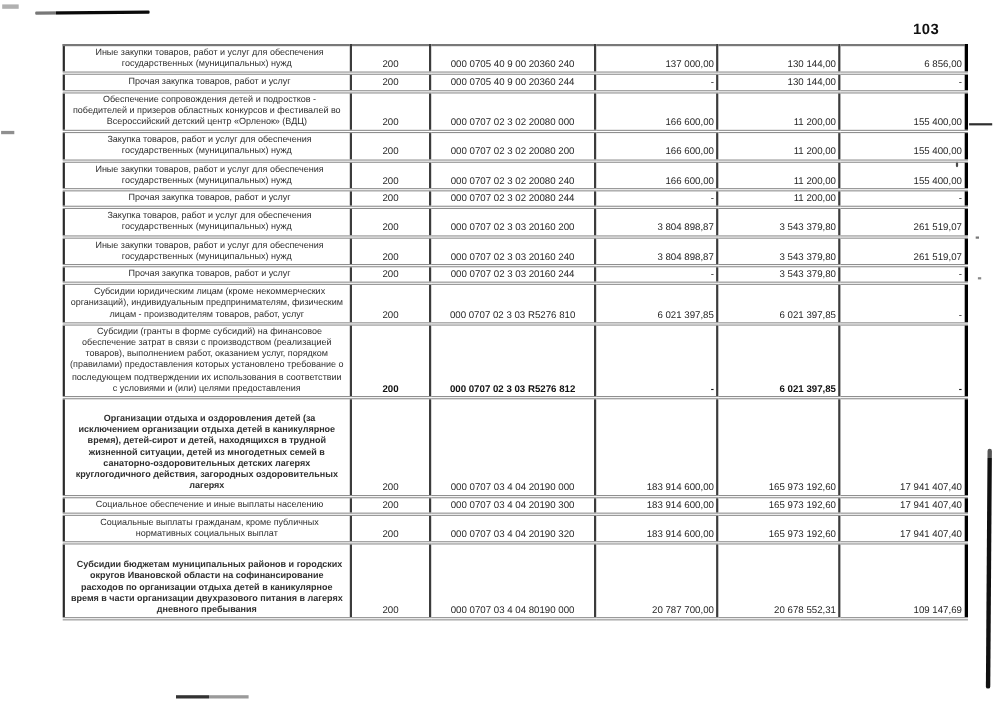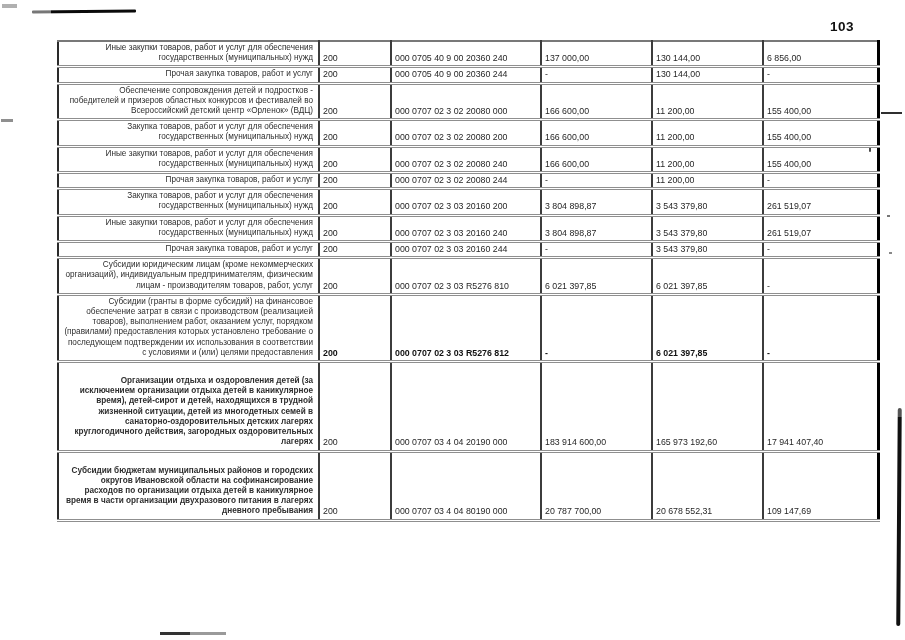--- a/index.html
+++ b/index.html
@@ -52,28 +52,28 @@
   td{
     border-left:2px solid #3c3c3c;
     border-bottom:3px double #8f8f8f;
     vertical-align:bottom;
     padding:1px 3px 2px 3px;
     overflow:hidden;
   }
   td:first-child{border-left:none;}
   tr{height:13px;}
   td.name{
-    font-size:8.2px;line-height:10.2px;text-align:right;
+    font-size:8.2px;line-height:10.2px;text-align:center;
     padding-left:4px;padding-right:5px;text-indent:5px;color:#2e2e2e;
   }
   td.num{
     font-size:8.8px;line-height:10.2px;white-space:nowrap;color:#262626;
   }
-  td.center{}
-  td.right{text-align:left;padding-right:20px;}
+  td.center{text-align:center;}
+  td.right{text-align:right;padding-right:2px;}
   tr.bold-row td.num{font-weight:700;color:#111;}
   tr.gap-row td.name{padding-top:13px;font-weight:bold;}
 </style>
 </head>
 <body>
 
 <div class="page">
 
   <div class="smudge mark-top-left-text"></div>
   <div class="mark-top-line"></div>
@@ -186,20 +186,36 @@
           <td class="num right">-</td>
         </tr>
         <tr class="gap-row">
           <td class="name">Организации отдыха и оздоровления детей (за исключением организации отдыха детей в каникулярное время), детей-сирот и детей, находящихся в трудной жизненной ситуации, детей из многодетных семей в санаторно-оздоровительных детских лагерях круглогодичного действия, загородных оздоровительных лагерях</td>
           <td class="num center">200</td>
           <td class="num center">000 0707 03 4 04 20190 000</td>
           <td class="num right">183 914 600,00</td>
           <td class="num right">165 973 192,60</td>
           <td class="num right">17 941 407,40</td>
         </tr>
+        <tr>
+          <td class="name">Социальное обеспечение и иные выплаты населению</td>
+          <td class="num center">200</td>
+          <td class="num center">000 0707 03 4 04 20190 300</td>
+          <td class="num right">183 914 600,00</td>
+          <td class="num right">165 973 192,60</td>
+          <td class="num right">17 941 407,40</td>
+        </tr>
+        <tr>
+          <td class="name">Социальные выплаты гражданам, кроме публичных нормативных социальных выплат</td>
+          <td class="num center">200</td>
+          <td class="num center">000 0707 03 4 04 20190 320</td>
+          <td class="num right">183 914 600,00</td>
+          <td class="num right">165 973 192,60</td>
+          <td class="num right">17 941 407,40</td>
+        </tr>
         <tr class="gap-row">
           <td class="name">Субсидии бюджетам муниципальных районов и городских округов Ивановской области на софинансирование расходов по организации отдыха детей в каникулярное время в части организации двухразового питания в лагерях дневного пребывания</td>
           <td class="num center">200</td>
           <td class="num center">000 0707 03 4 04 80190 000</td>
           <td class="num right">20 787 700,00</td>
           <td class="num right">20 678 552,31</td>
           <td class="num right">109 147,69</td>
         </tr>
       </tbody>
   </table>

